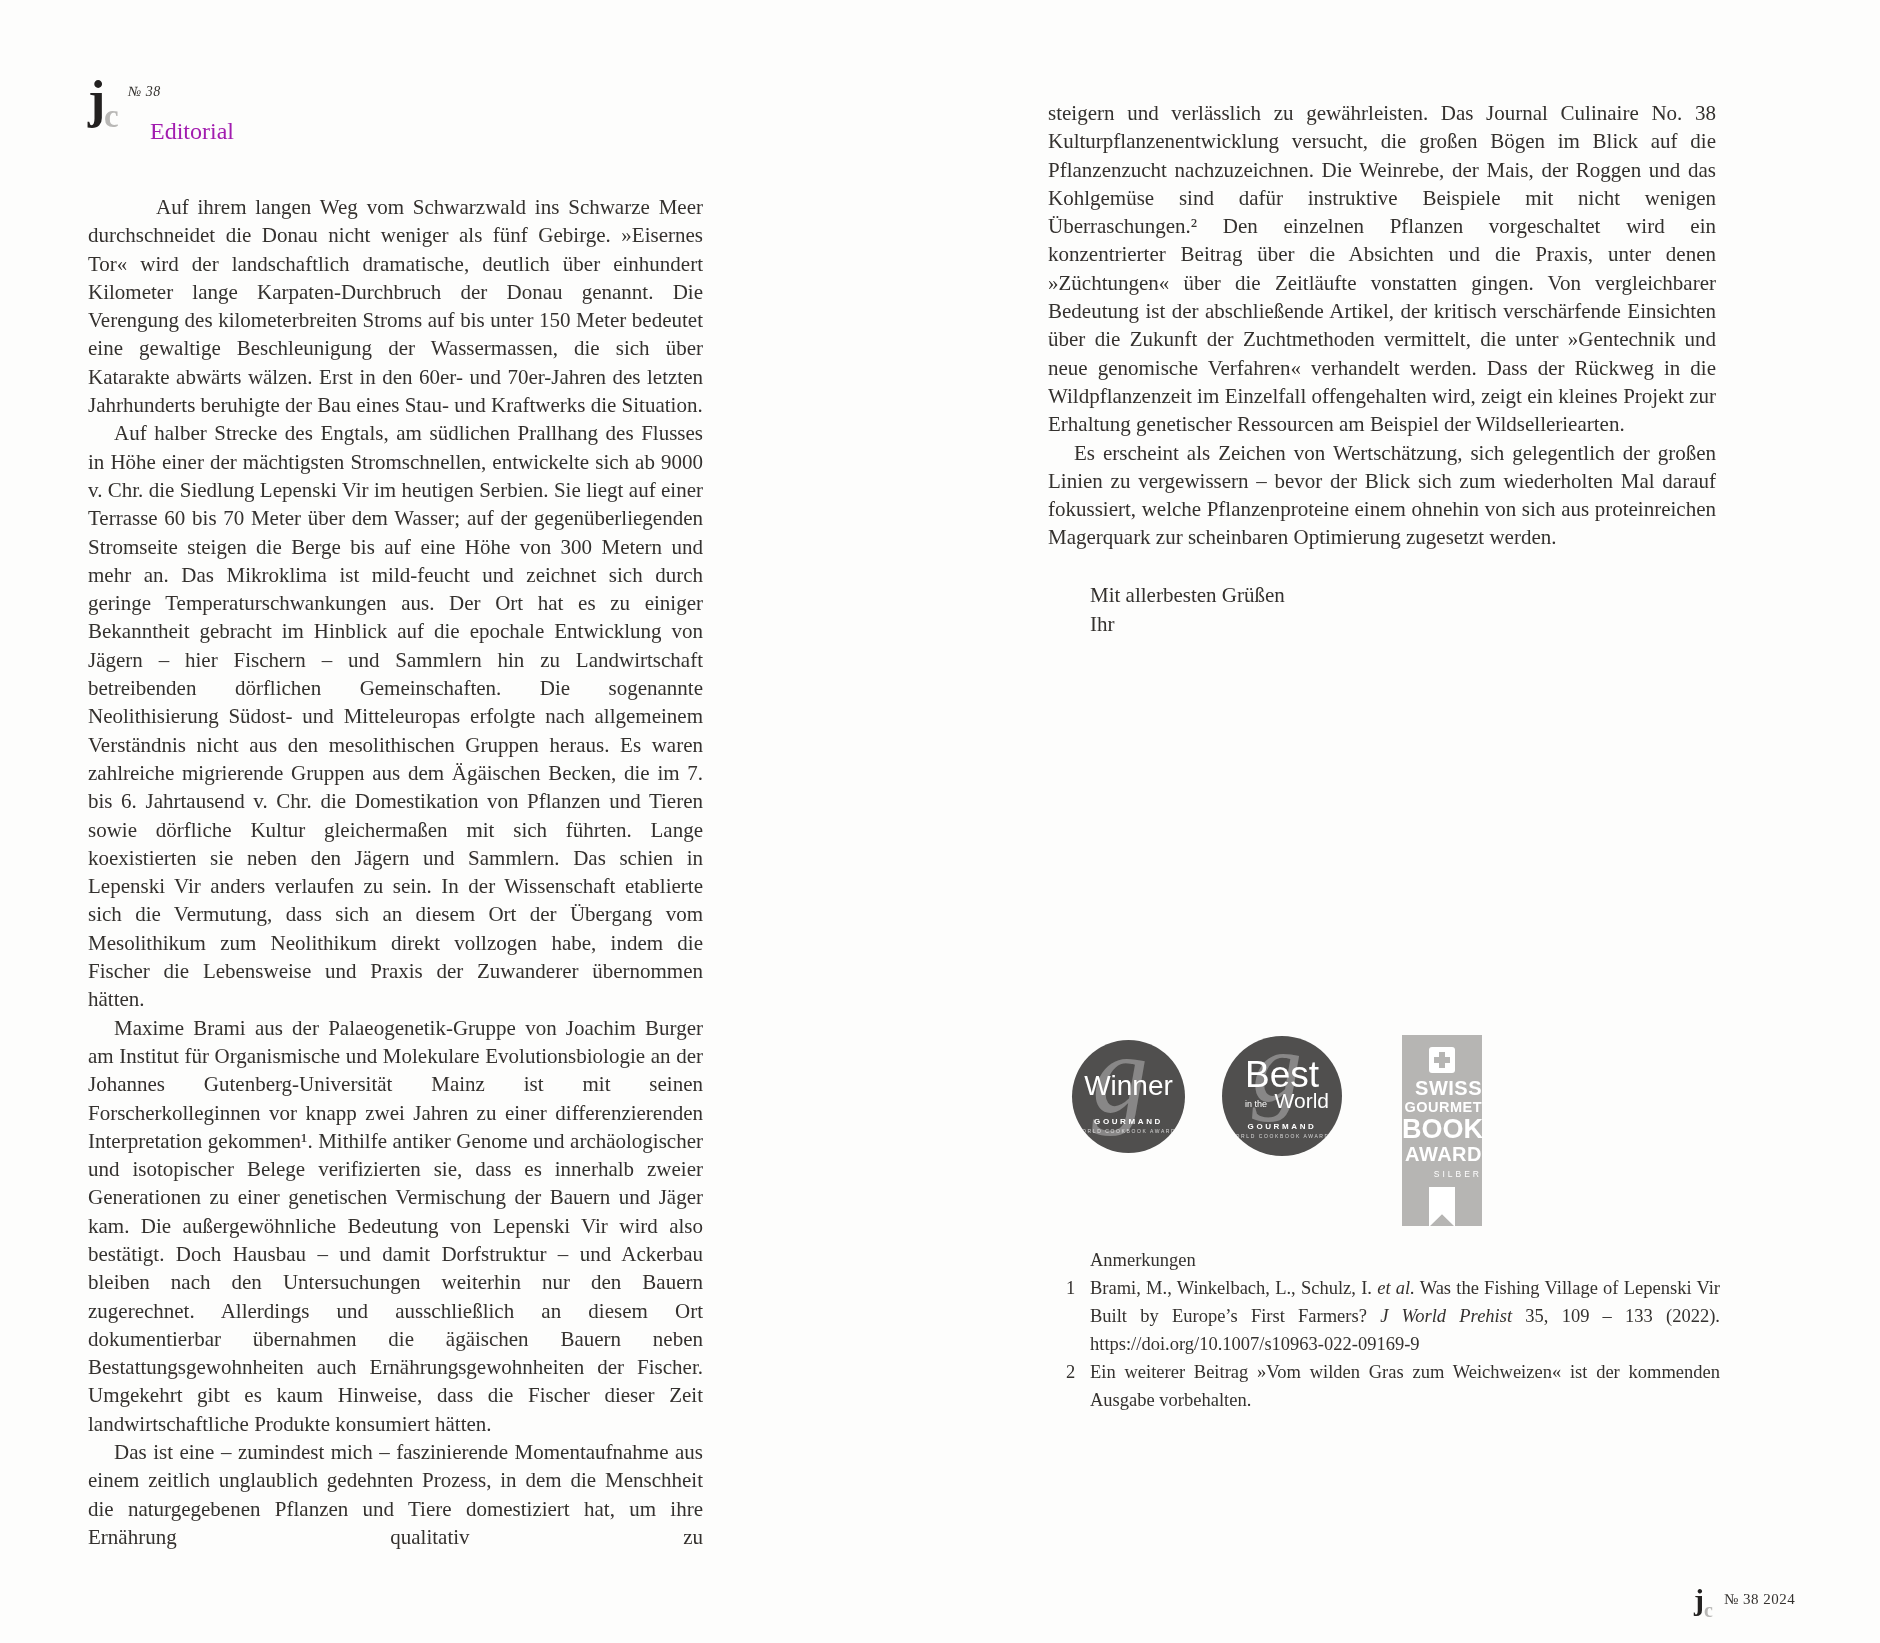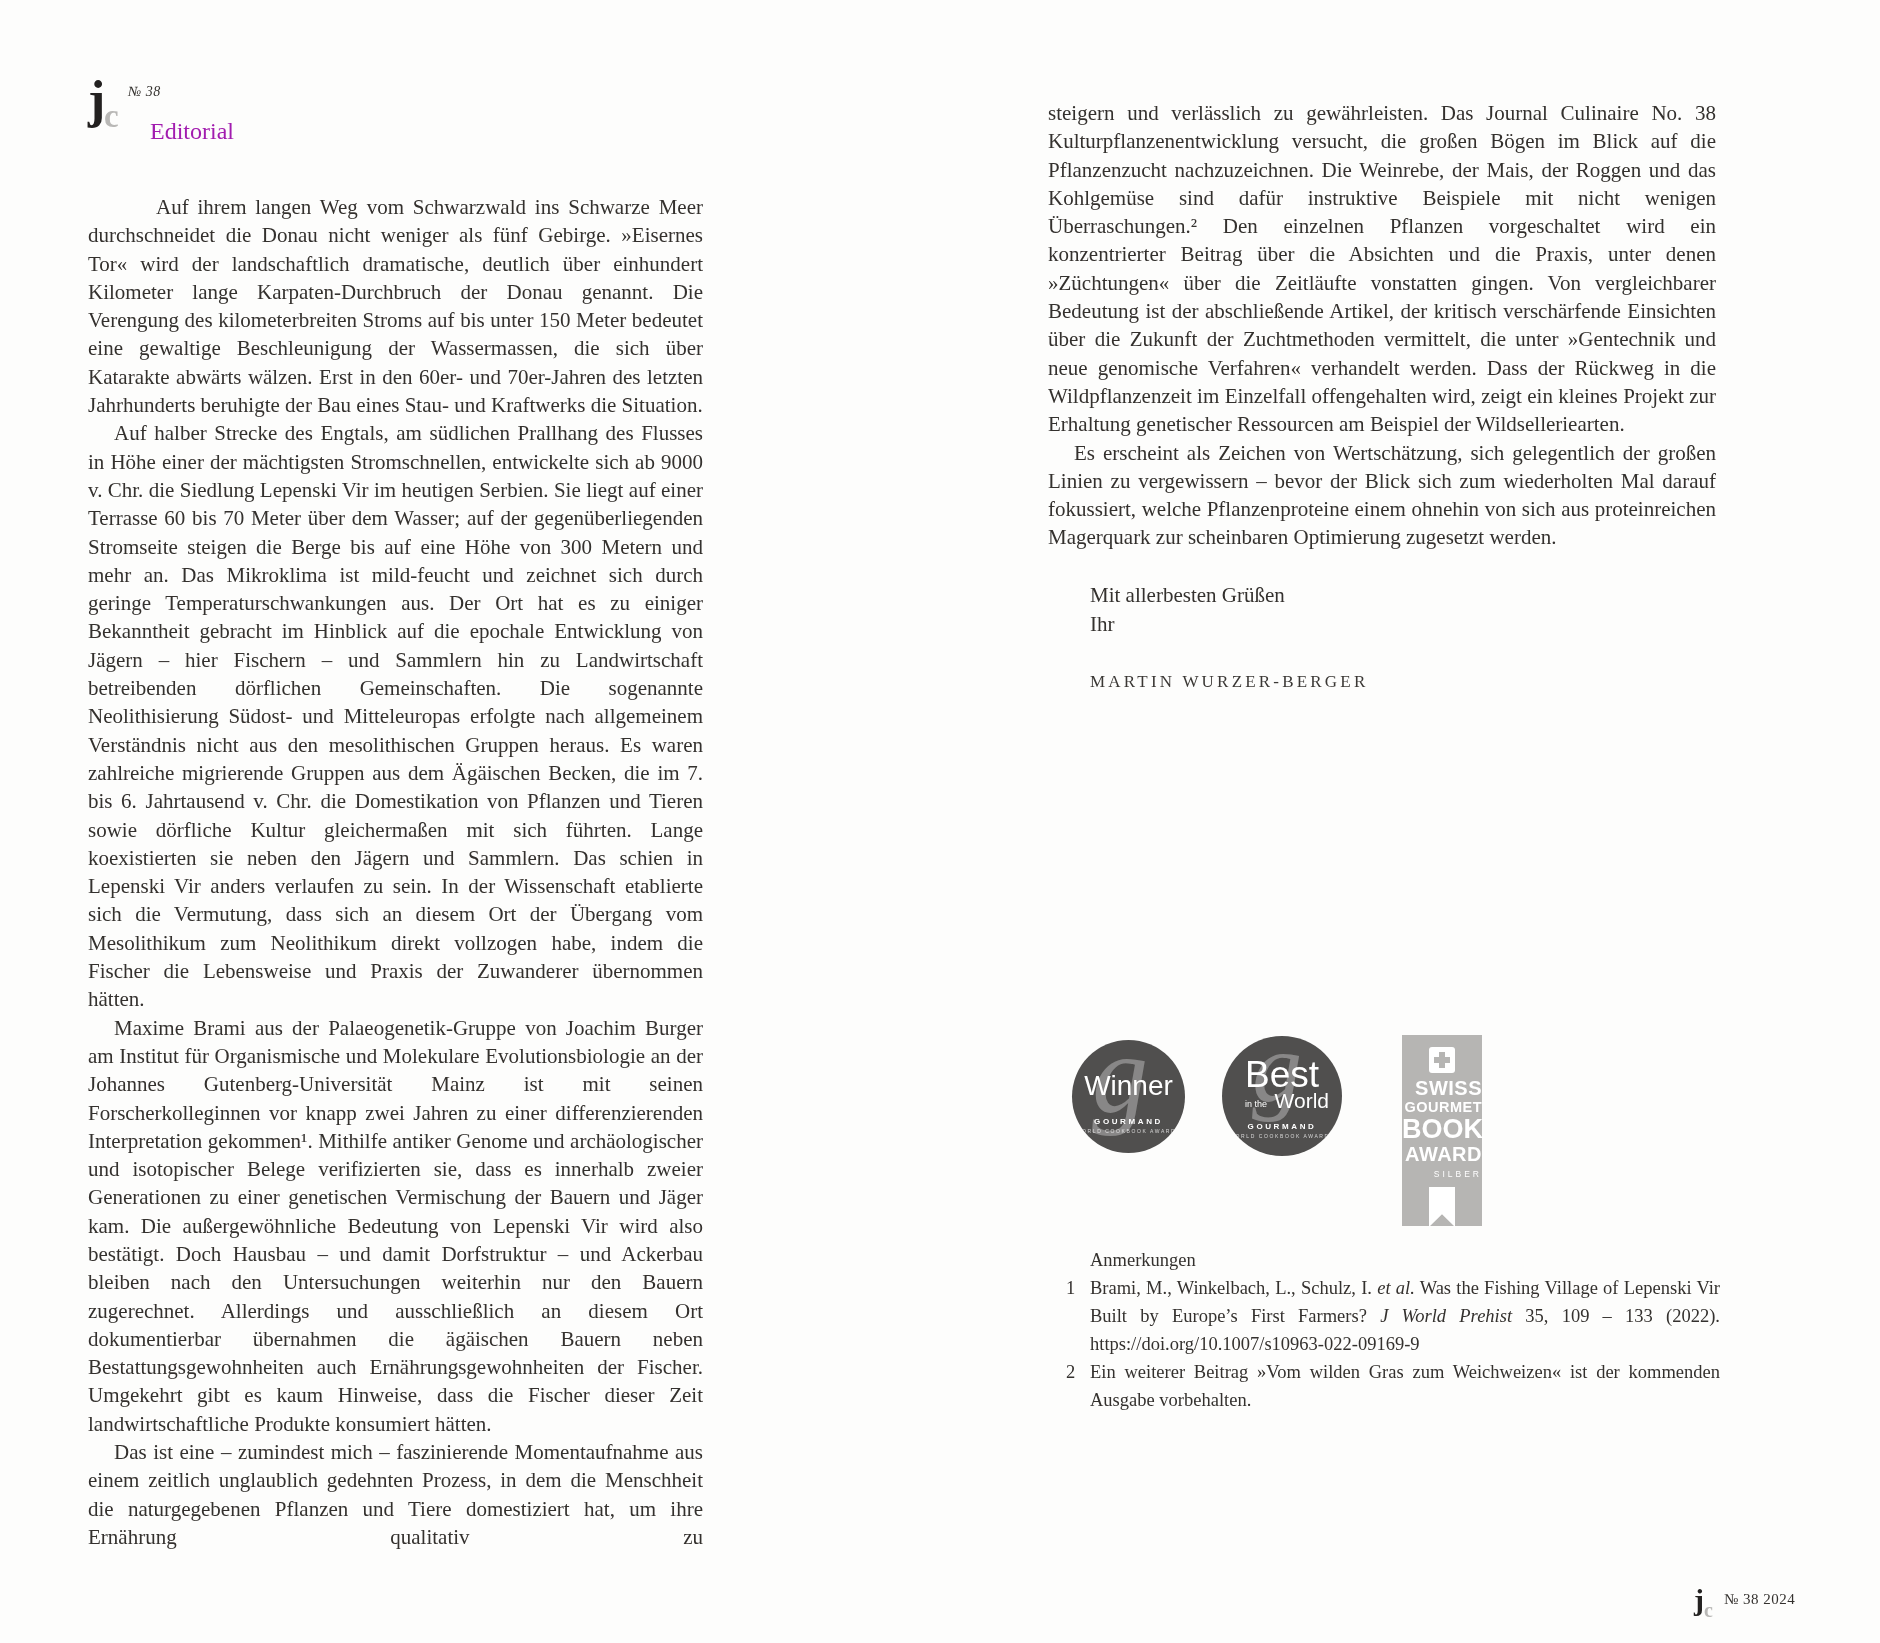--- a/index.html
+++ b/index.html
@@ -105,21 +105,20 @@
   <section class="col-right body-text" lang="de">
     <p class="para no-indent">steigern und verlässlich zu gewährleisten. Das Journal Culinaire No. 38 Kulturpflanzenentwicklung versucht, die großen Bögen im Blick auf die Pflanzenzucht nachzuzeichnen. Die Weinrebe, der Mais, der Roggen und das Kohlgemüse sind dafür instruktive Beispiele mit nicht wenigen Überraschungen.² Den einzelnen Pflanzen vorgeschaltet wird ein konzentrierter Beitrag über die Absichten und die Praxis, unter denen »Züchtungen« über die Zeitläufte vonstatten gingen. Von vergleichbarer Bedeutung ist der abschließende Artikel, der kritisch verschärfende Einsichten über die Zukunft der Zuchtmethoden vermittelt, die unter »Gentechnik und neue genomische Verfahren« verhandelt werden. Dass der Rückweg in die Wildpflanzenzeit im Einzelfall offengehalten wird, zeigt ein kleines Projekt zur Erhaltung genetischer Ressourcen am Beispiel der Wildselleriearten.</p>
     <p class="para">Es erscheint als Zeichen von Wertschätzung, sich gelegentlich der großen Linien zu vergewissern – bevor der Blick sich zum wiederholten Mal darauf fokussiert, welche Pflanzenproteine einem ohnehin von sich aus proteinreichen Magerquark zur scheinbaren Optimierung zugesetzt werden.</p>
 
     <div class="closing">
       <div>Mit allerbesten Grüßen</div>
       <div>Ihr</div>
     </div>
 
     <div class="signature">
-      <div class="sig-name">MARTIN WURZER-BERGER</div>
     </div>
   </section>
 
   <div class="badges">
 
     <div class="badge-circle badge-winner">
       <span class="badge-g">g</span>
       <span class="badge-title-winner">Winner</span>
       <span class="badge-brand">GOURMAND</span>
       <span class="badge-sub">WORLD COOKBOOK AWARDS</span>

